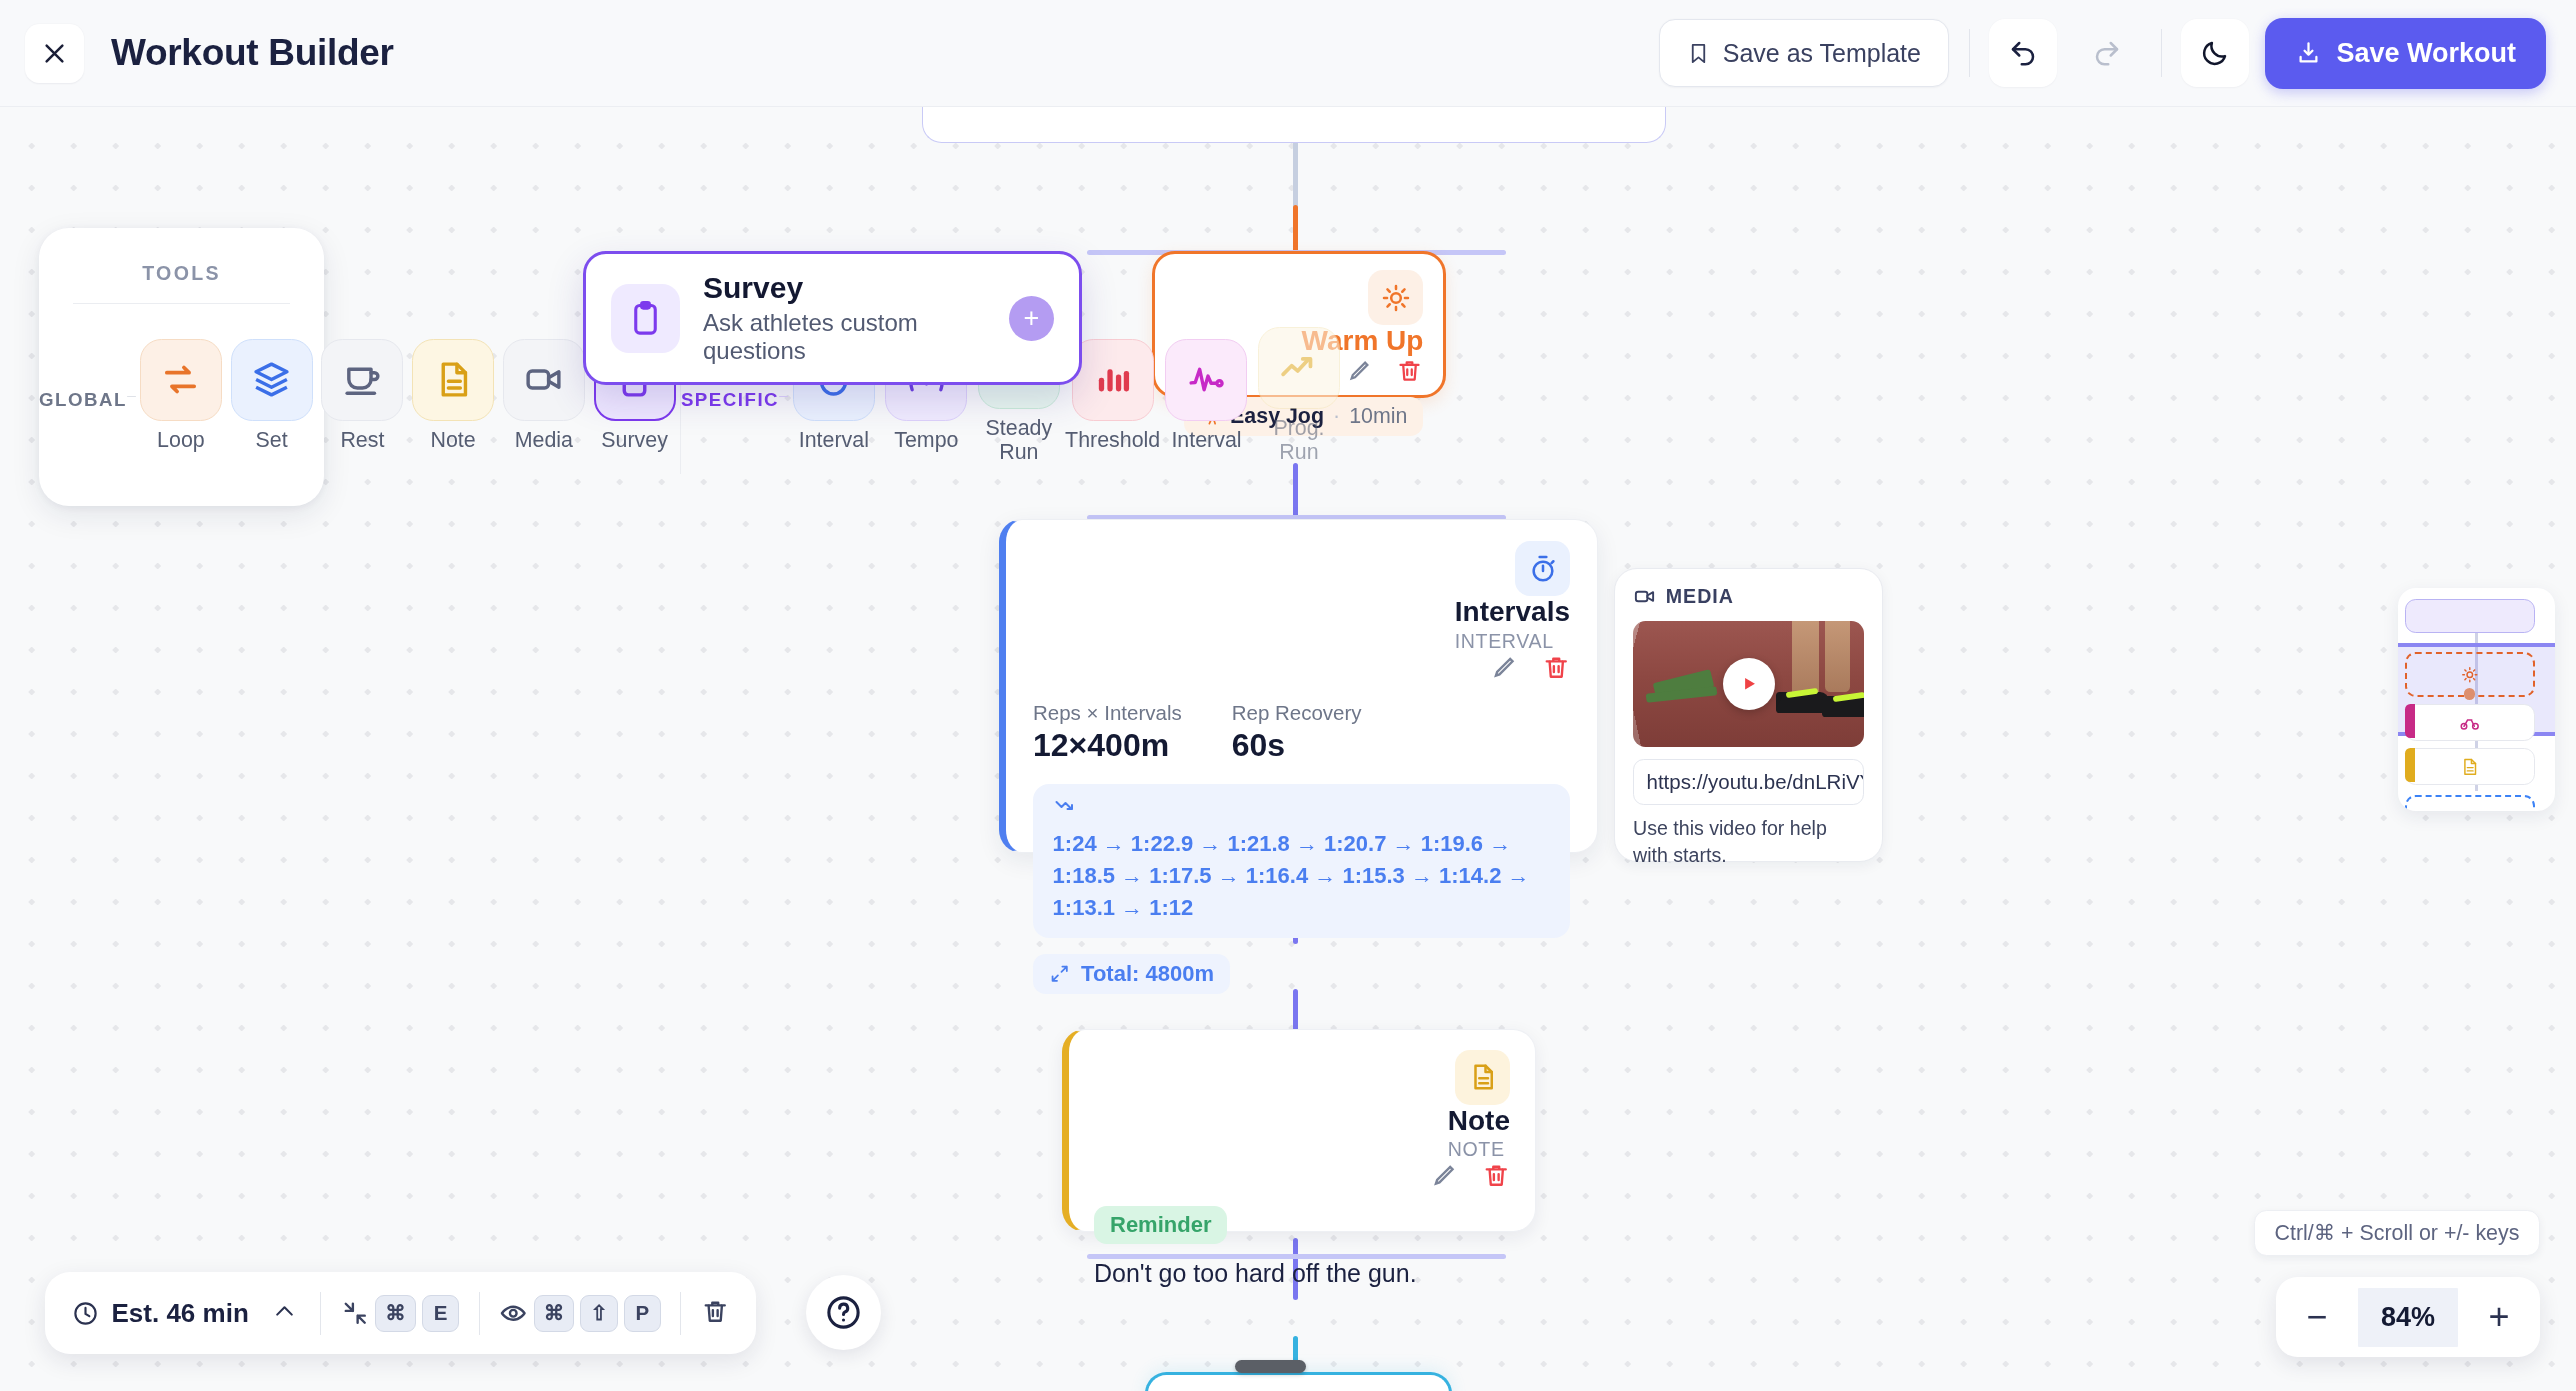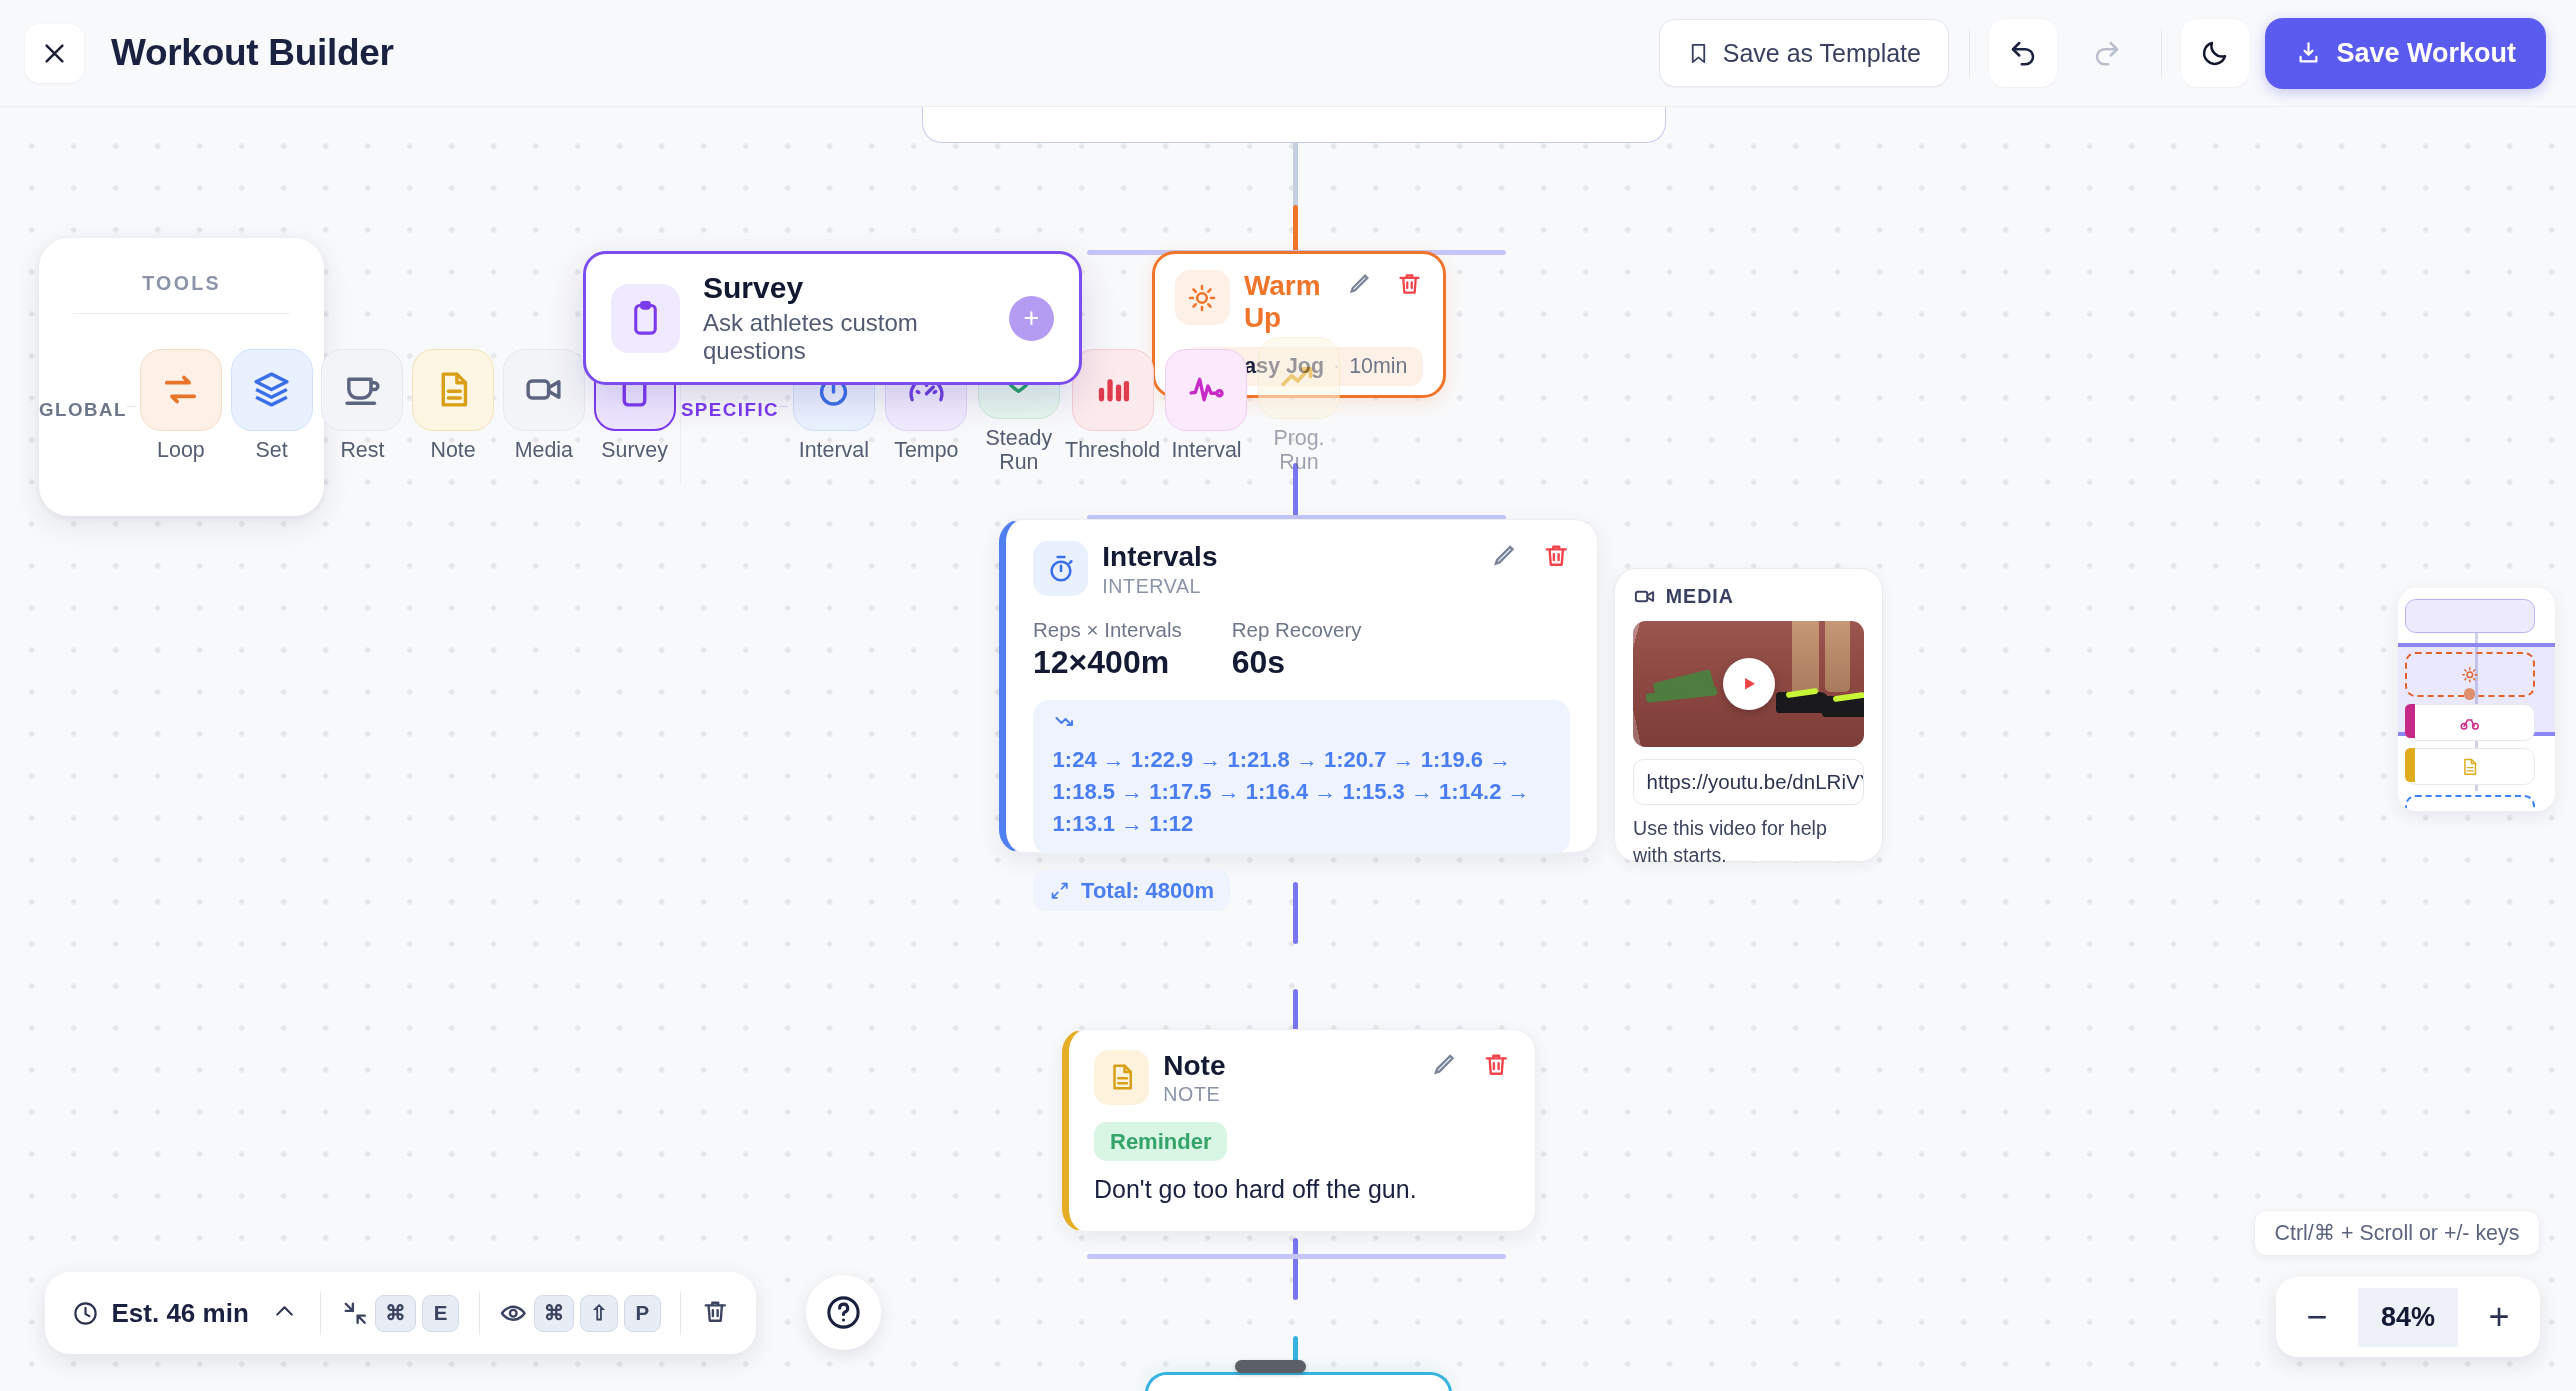--- a/index.html
+++ b/index.html
@@ -60,21 +60,21 @@
     background-size: 42px 42px; background-position: 10.7px 18px;
   }
   .vline { position: absolute; width: 4.5px; border-radius: 2.7px; }
   .hdiv {
     position: absolute; height: 5.3px; border-radius: 2.7px;
     background: #c5c6f7;
   }
 
   
   .tools {
-    position: absolute; left: 39px; top: 238px; width: 285px;
+    position: absolute; left: 39px; top: 228px; width: 285px;
     background: #fff; border-radius: 30px; padding: 21.4px 0 32px;
     box-shadow: 0 9px 30px rgba(25,32,72,.09), 0 1.8px 7.1px rgba(25,32,72,.05);
     z-index: 40;
   }
   .tools-title {
     text-align: center; font-size: 19.6px; font-weight: 700;
     letter-spacing: 2.3px; color: #8b93a8; padding: 12.5px 0 18px;
   }
   .tools-rule { height: 0.9px; background: #ebedf1; margin: 0 34px 23px; }
   .tool-cols { display: flex; }
@@ -112,21 +112,21 @@
   .drag-title { font-size: 30px; font-weight: 700; color: #131831; }
   .drag-sub { font-size: 24px; color: #525a72; margin-top: 3.6px; }
   .drag-plus {
     margin-left: auto; width: 45px; height: 45px; border-radius: 50%;
     background: #b49cf2; color: #fff; font-size: 27px;
     display: flex; align-items: center; justify-content: center; flex: none;
   }
 
   
   .node { position: absolute; background: #fff; border-radius: 23px; }
-  .node-head { display: flex; align-items: flex-start; }
+  .node-head { display: flex; align-items: flex-end; flex-direction: column; }
   .node-ico {
     width: 55px; height: 55px; border-radius: 15px;
     display: flex; align-items: center; justify-content: center; flex: none;
   }
   .node-title { font-size: 28px; font-weight: 700; }
   .node-kind {
     font-size: 19.6px; color: #8b93a8; letter-spacing: 0.6px; margin-top: 1.8px;
   }
   .node-actions { margin-left: auto; display: flex; align-items: center; gap: 23px; }
 

